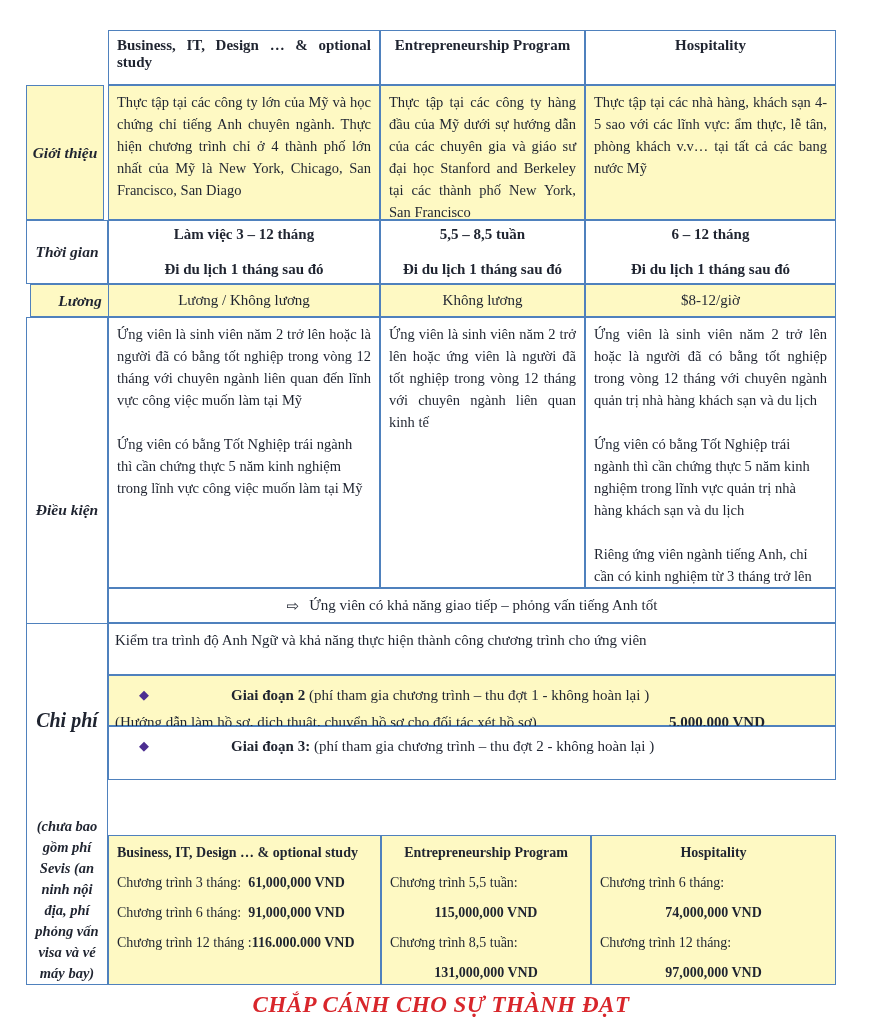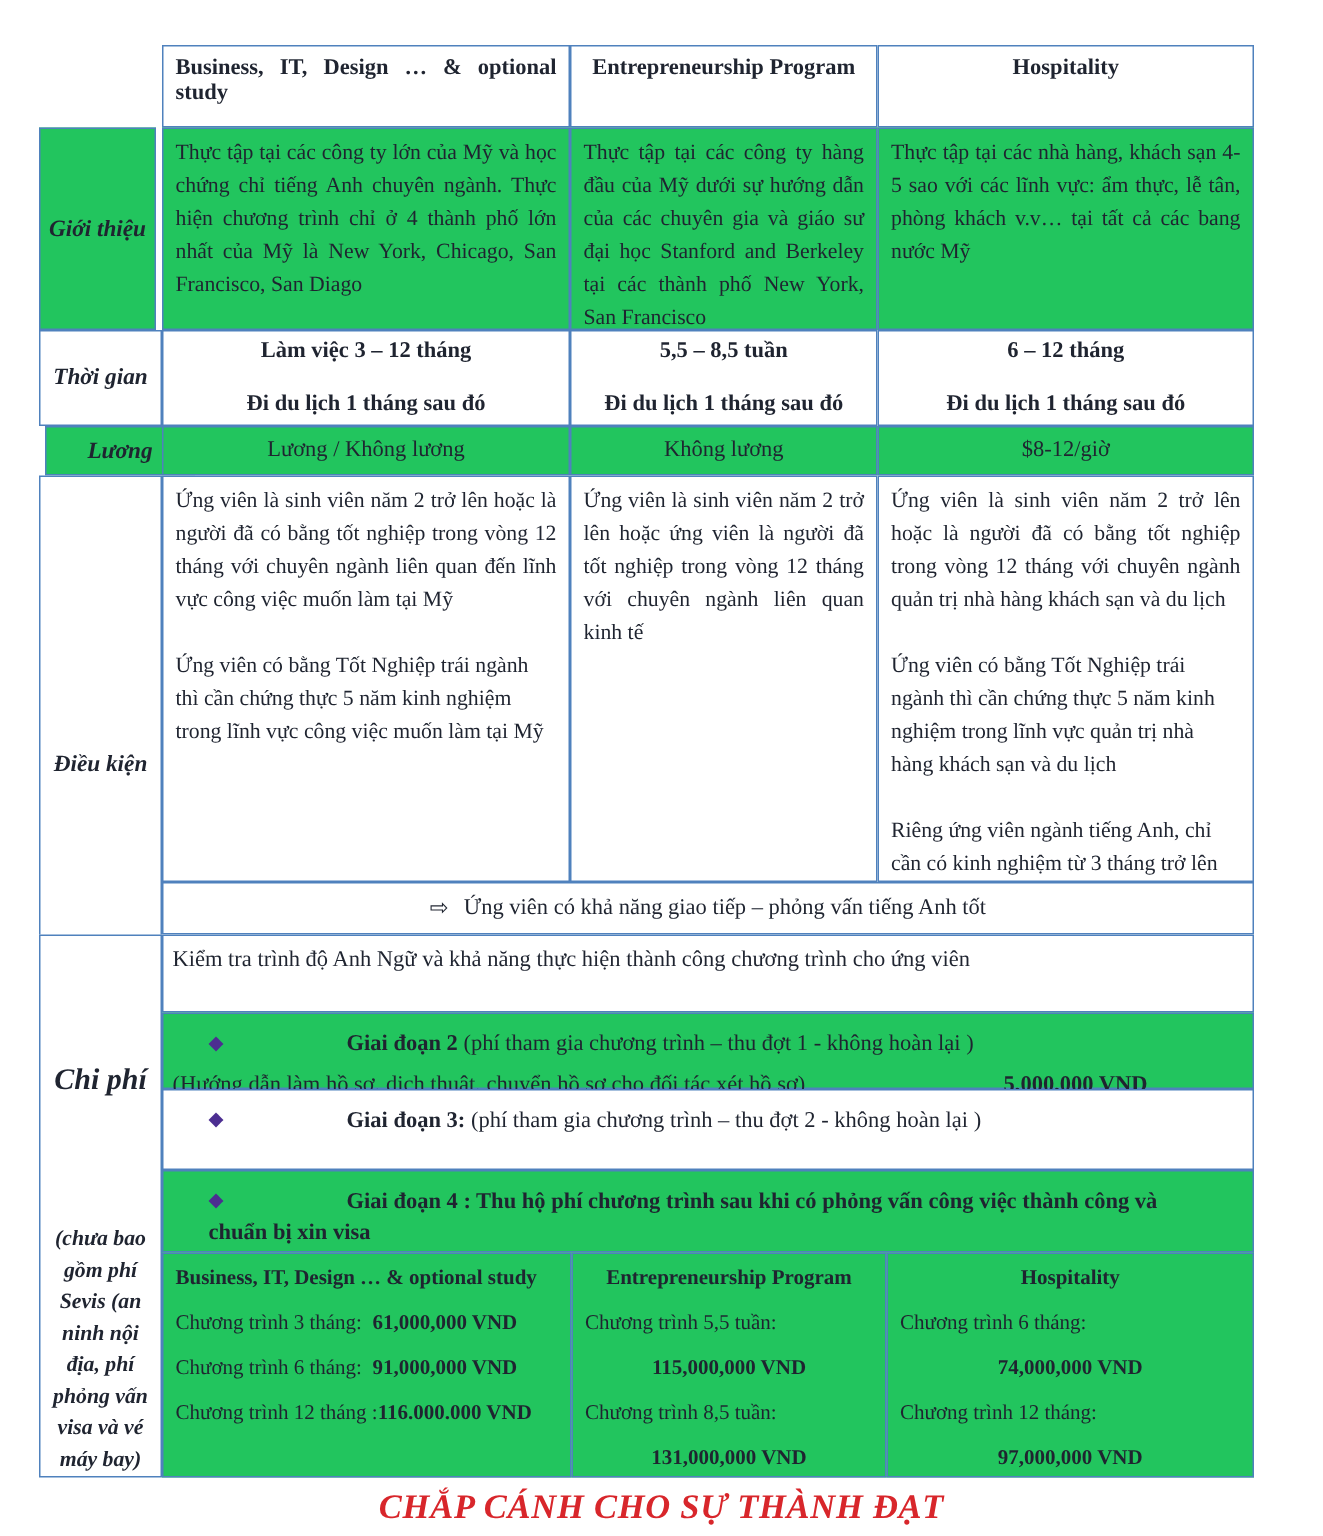--- a/index.html
+++ b/index.html
@@ -1,20 +1,20 @@
 <!DOCTYPE html>
 <html><head>
 <meta charset="utf-8">
 <style>
   html,body{margin:0;padding:0;background:#ffffff;}
   .page{position:relative;width:882px;height:1024px;background:#fff;overflow:hidden;
         font-family:"Liberation Serif", serif;color:#1f2430;}
   .tbl{position:absolute;left:26px;top:30px;width:810px;height:955px;}
   .cell{position:absolute;border:1px solid #4f81bd;box-sizing:border-box;background:#fff;}
-  .blue{background:#22c55e;}
+  .blue{background:#fef9c3;}
   .labelcell{display:flex;flex-direction:column;align-items:center;justify-content:center;
              font-weight:bold;font-style:italic;font-size:15.5px;text-align:center;}
   .hdr{font-weight:bold;font-size:15px;padding:6px 8px;}
   .hdr.c{text-align:center;}
   .hdr.j{text-align:justify;}
   .body-txt{font-size:14.5px;line-height:22px;padding:5px 8px;}
   .body-txt p{margin:0 0 22px 0;}
   .body-txt p:last-child{margin-bottom:0;}
   .jst{text-align:justify;}
   .cntr{display:flex;flex-direction:column;justify-content:center;align-items:center;
@@ -111,25 +111,20 @@
         <span class="amount">5,000,000 VND</span>
       </div>
     </div>
 
     <div class="cell band" style="left:82px;top:696px;width:728px;height:54px;">
       <div class="gline">
         <span class="bullet" style="color: rgb(76, 46, 145);">◆</span><span class="gtitle">Giai đoạn 3:</span><span>  (phí tham gia chương trình – thu đợt 2 -  không hoàn lại  )</span>
       </div>
     </div>
 
-    <div class="cell blue band" style="left:82px;top:750px;width:728px;height:55px;">
-      <div class="gline" style="padding-right:55px;">
-        <span class="bullet" style="color: rgb(76, 46, 145);">◆</span><span class="gtitle">Giai đoạn 4 : Thu hộ phí chương trình sau khi có phỏng vấn công việc thành công và chuẩn bị xin visa</span>
-      </div>
-    </div>
 
     <div class="cell blue subcell" style="left:82px;top:805px;width:273px;height:150px;">
       <div class="subhdr">Business, IT, Design … &amp; optional study</div>
       <div class="subline"><span>Chương trình 3 tháng:</span>&nbsp;&nbsp;<span class="amt-b">61,000,000 VND</span></div>
       <div class="subline"><span>Chương trình 6 tháng:</span>&nbsp;&nbsp;<span class="amt-b">91,000,000 VND</span></div>
       <div class="subline"><span>Chương trình 12 tháng :</span><span class="amt-b">116.000.000 VND</span></div>
     </div>
     <div class="cell blue subcell" style="left:355px;top:805px;width:210px;height:150px;">
       <div class="subhdr t-c">Entrepreneurship Program</div>
       <div class="subline"><span>Chương trình 5,5 tuần:</span></div>

